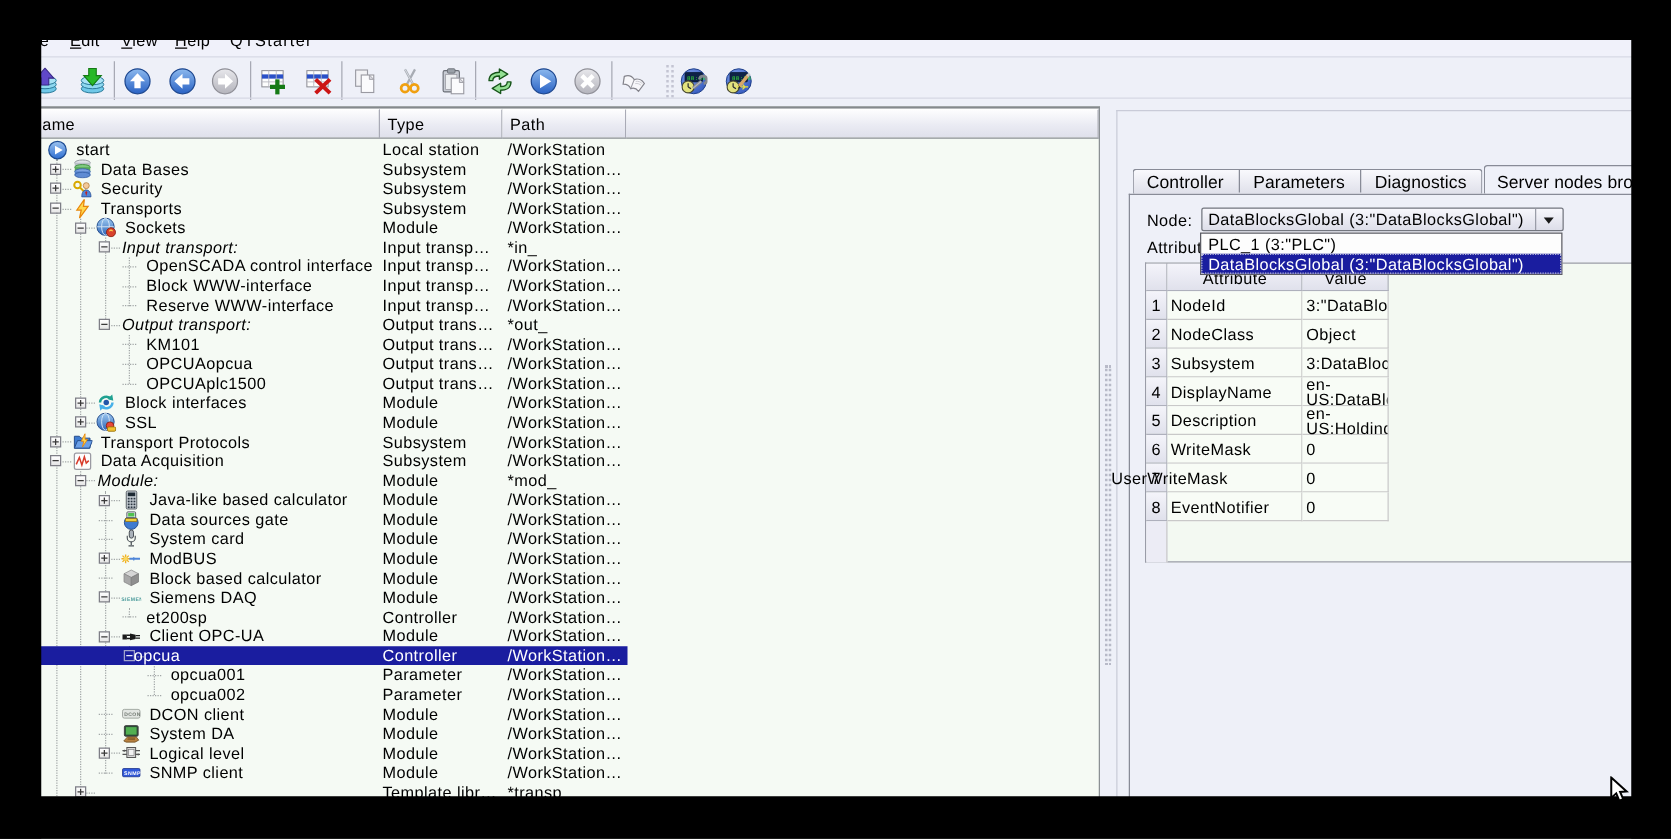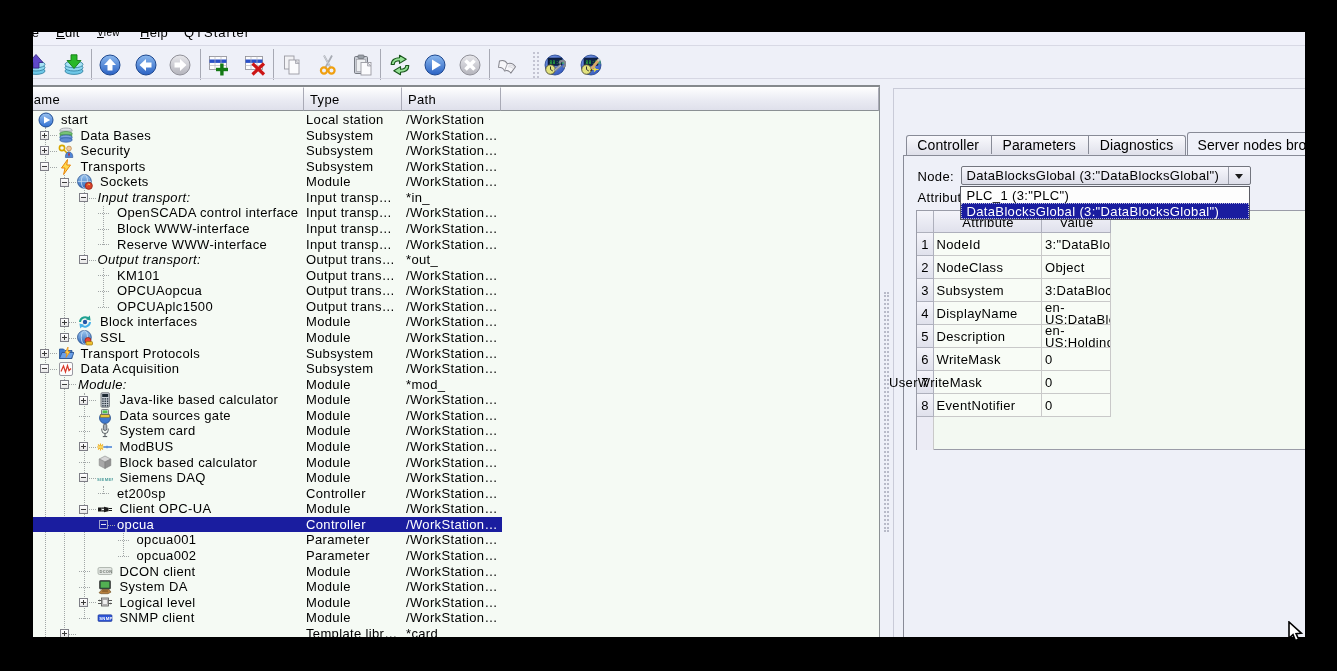--- a/index.html
+++ b/index.html
@@ -20,21 +20,21 @@
 .thd{position:absolute;background:linear-gradient(#f4f4fa,#e0e1ec);border-right:1px solid #aeb0bc;border-bottom:1px solid #aeb0bc;box-sizing:border-box}
 .tcell{position:absolute;background:#f8fcf6;border-right:1px solid #c9c9c9;border-bottom:1px solid #c9c9c9;box-sizing:border-box;overflow:hidden}
 .ttx{position:absolute;font-size:13px;color:#000;white-space:nowrap}
 .sep{position:absolute;width:1px;top:49px;height:31px;background:#a7a9b4}
 </style></head><body>
 <div class="ab" style="left:8px;top:20px;width:1322px;height:632px;background:#eef0f8"></div>
 <div class="ab" style="left:8px;top:20px;width:1322px;height:25px;background:#f0f1fa"></div>
 <div class="ab" style="left:8px;top:45px;width:1322px;height:1px;background:#d8d9e5"></div>
 <span class="ab" style="left:17px;top:25.5px;font-size:13px;line-height:14px;color:#000"><u>F</u>ile</span>
 <span class="ab" style="left:56px;top:25.5px;font-size:13px;line-height:14px;color:#000"><u>E</u>dit</span>
-<span class="ab" style="left:97px;top:25.5px;font-size:10px;line-height:14px;color:#000"><u>V</u>iew</span>
+<span class="ab" style="left:97px;top:25.5px;font-size:13px;line-height:14px;color:#000"><u>V</u>iew</span>
 <span class="ab" style="left:140px;top:25.5px;font-size:13px;line-height:14px;color:#000"><u>H</u>elp</span>
 <span class="ab" style="left:184px;top:25.5px;font-size:13px;line-height:14px;color:#000;letter-spacing:1px">QTStarter</span>
 <div class="ab" style="left:25px;top:54px;width:22px;height:22px"><svg width="22" height="22">
       <ellipse cx="11" cy="17" rx="9" ry="3.4" fill="#6fc8e8" stroke="#2a7a9a" stroke-width=".8"></ellipse>
       <ellipse cx="11" cy="13.6" rx="9" ry="3.4" fill="#8fd8f0" stroke="#2a7a9a" stroke-width=".8"></ellipse>
       <ellipse cx="11" cy="10.4" rx="9" ry="3.4" fill="#a8e2f5" stroke="#2a7a9a" stroke-width=".8"></ellipse>
       <polygon points="11,0.5 18,8.5 14,8.5 14,14 8,14 8,8.5 4,8.5" fill="#6048c8" stroke="#3a2a88" stroke-width=".9"></polygon>
     </svg></div>
 <div class="ab" style="left:63px;top:54px;width:22px;height:22px"><svg width="22" height="22">
       <ellipse cx="11" cy="17" rx="9" ry="3.4" fill="#6fc8e8" stroke="#2a7a9a" stroke-width=".8"></ellipse>
@@ -475,21 +475,21 @@
       <path d="M11.5 7.5 h3.5 M11.5 9.5 h3.5" stroke="#1a1a1a" stroke-width="1.1"></path>
     </svg></div>
 <span class="tx" style="left:119.5px;top:501.25px">Client OPC-UA</span>
 <span class="tx" style="left:306px;top:501.25px">Module</span>
 <span class="tx" style="left:406px;top:501.25px">/WorkStation…</span>
 <div class="ab" style="left:15px;top:516.82px;width:487px;height:15.57px;background:#1a1d9f"></div>
 <div class="hln" style="left:108.0px;top:524.60px;width:7px"></div>
 <div class="exp sel" style="left:98.5px;top:520.10px">
     <i></i>
   </div>
-<span class="tx w" style="left:117.0px;top:516.82px">opcua</span>
+<span class="tx w" style="left:107px;top:516.82px">opcua</span>
 <span class="tx w" style="left:306px;top:516.82px">Controller</span>
 <span class="tx w" style="left:406px;top:516.82px">/WorkStation…</span>
 <div class="hln" style="left:117.5px;top:540.17px;width:11px"></div>
 <span class="tx" style="left:136.5px;top:532.39px">opcua001</span>
 <span class="tx" style="left:306px;top:532.39px">Parameter</span>
 <span class="tx" style="left:406px;top:532.39px">/WorkStation…</span>
 <div class="hln" style="left:117.5px;top:555.75px;width:11px"></div>
 <span class="tx" style="left:136.5px;top:547.96px">opcua002</span>
 <span class="tx" style="left:306px;top:547.96px">Parameter</span>
 <span class="tx" style="left:406px;top:547.96px">/WorkStation…</span>
@@ -534,21 +534,21 @@
 <span class="tx" style="left:119.5px;top:610.24px">SNMP client</span>
 <span class="tx" style="left:306px;top:610.24px">Module</span>
 <span class="tx" style="left:406px;top:610.24px">/WorkStation…</span>
 <div class="hln" style="left:69.0px;top:633.60px;width:7px"></div>
 <div class="exp p" style="left:59.5px;top:629.10px">
     <i></i>
     <b></b>
   </div>
 <span class="tx it" style="left:78.0px;top:639px">Template library:</span>
 <span class="tx" style="left:306px;top:625.81px">Template libr…</span>
-<span class="tx" style="left:406px;top:625.81px">*card</span>
+<span class="tx" style="left:406px;top:625.81px">*transp</span>
 <div class="ab" style="left:884px;top:292px;width:0;height:240px;border-left:2px dotted #b8bac8"></div>
 <div class="ab" style="left:887px;top:292px;width:0;height:240px;border-left:2px dotted #b8bac8"></div>
 <div class="ab" style="left:893px;top:88px;width:440px;height:564px;border-top:1px solid #c9cbd8;border-left:1px solid #c9cbd8;box-sizing:border-box"></div>
 <div class="ab" style="left:906px;top:135px;width:279.5px;height:20px;background:linear-gradient(#f9f9fd,#dfe0ea);border:1px solid #888b97;border-bottom:none;border-radius:3px 3px 0 0;box-sizing:border-box"></div>
 <div class="ab" style="left:990.5px;top:136px;width:1px;height:18px;background:#888b97"></div>
 <div class="ab" style="left:1088px;top:136px;width:1px;height:18px;background:#888b97"></div>
 <span class="ab" style="left:948.2px;top:136.8px;transform:translateX(-50%);font-size:14px;line-height:16px;letter-spacing:0.1px">Controller</span>
 <span class="ab" style="left:1039.2px;top:136.8px;transform:translateX(-50%);font-size:14px;line-height:16px;letter-spacing:0.1px">Parameters</span>
 <span class="ab" style="left:1136.5px;top:136.8px;transform:translateX(-50%);font-size:14px;line-height:16px;letter-spacing:0.1px">Diagnostics</span>
 <div class="ab" style="left:1186.5px;top:132px;width:147px;height:23px;background:#eff1f9;border:1px solid #888b97;border-bottom:none;border-radius:3px 3px 0 0;box-sizing:border-box"></div>

